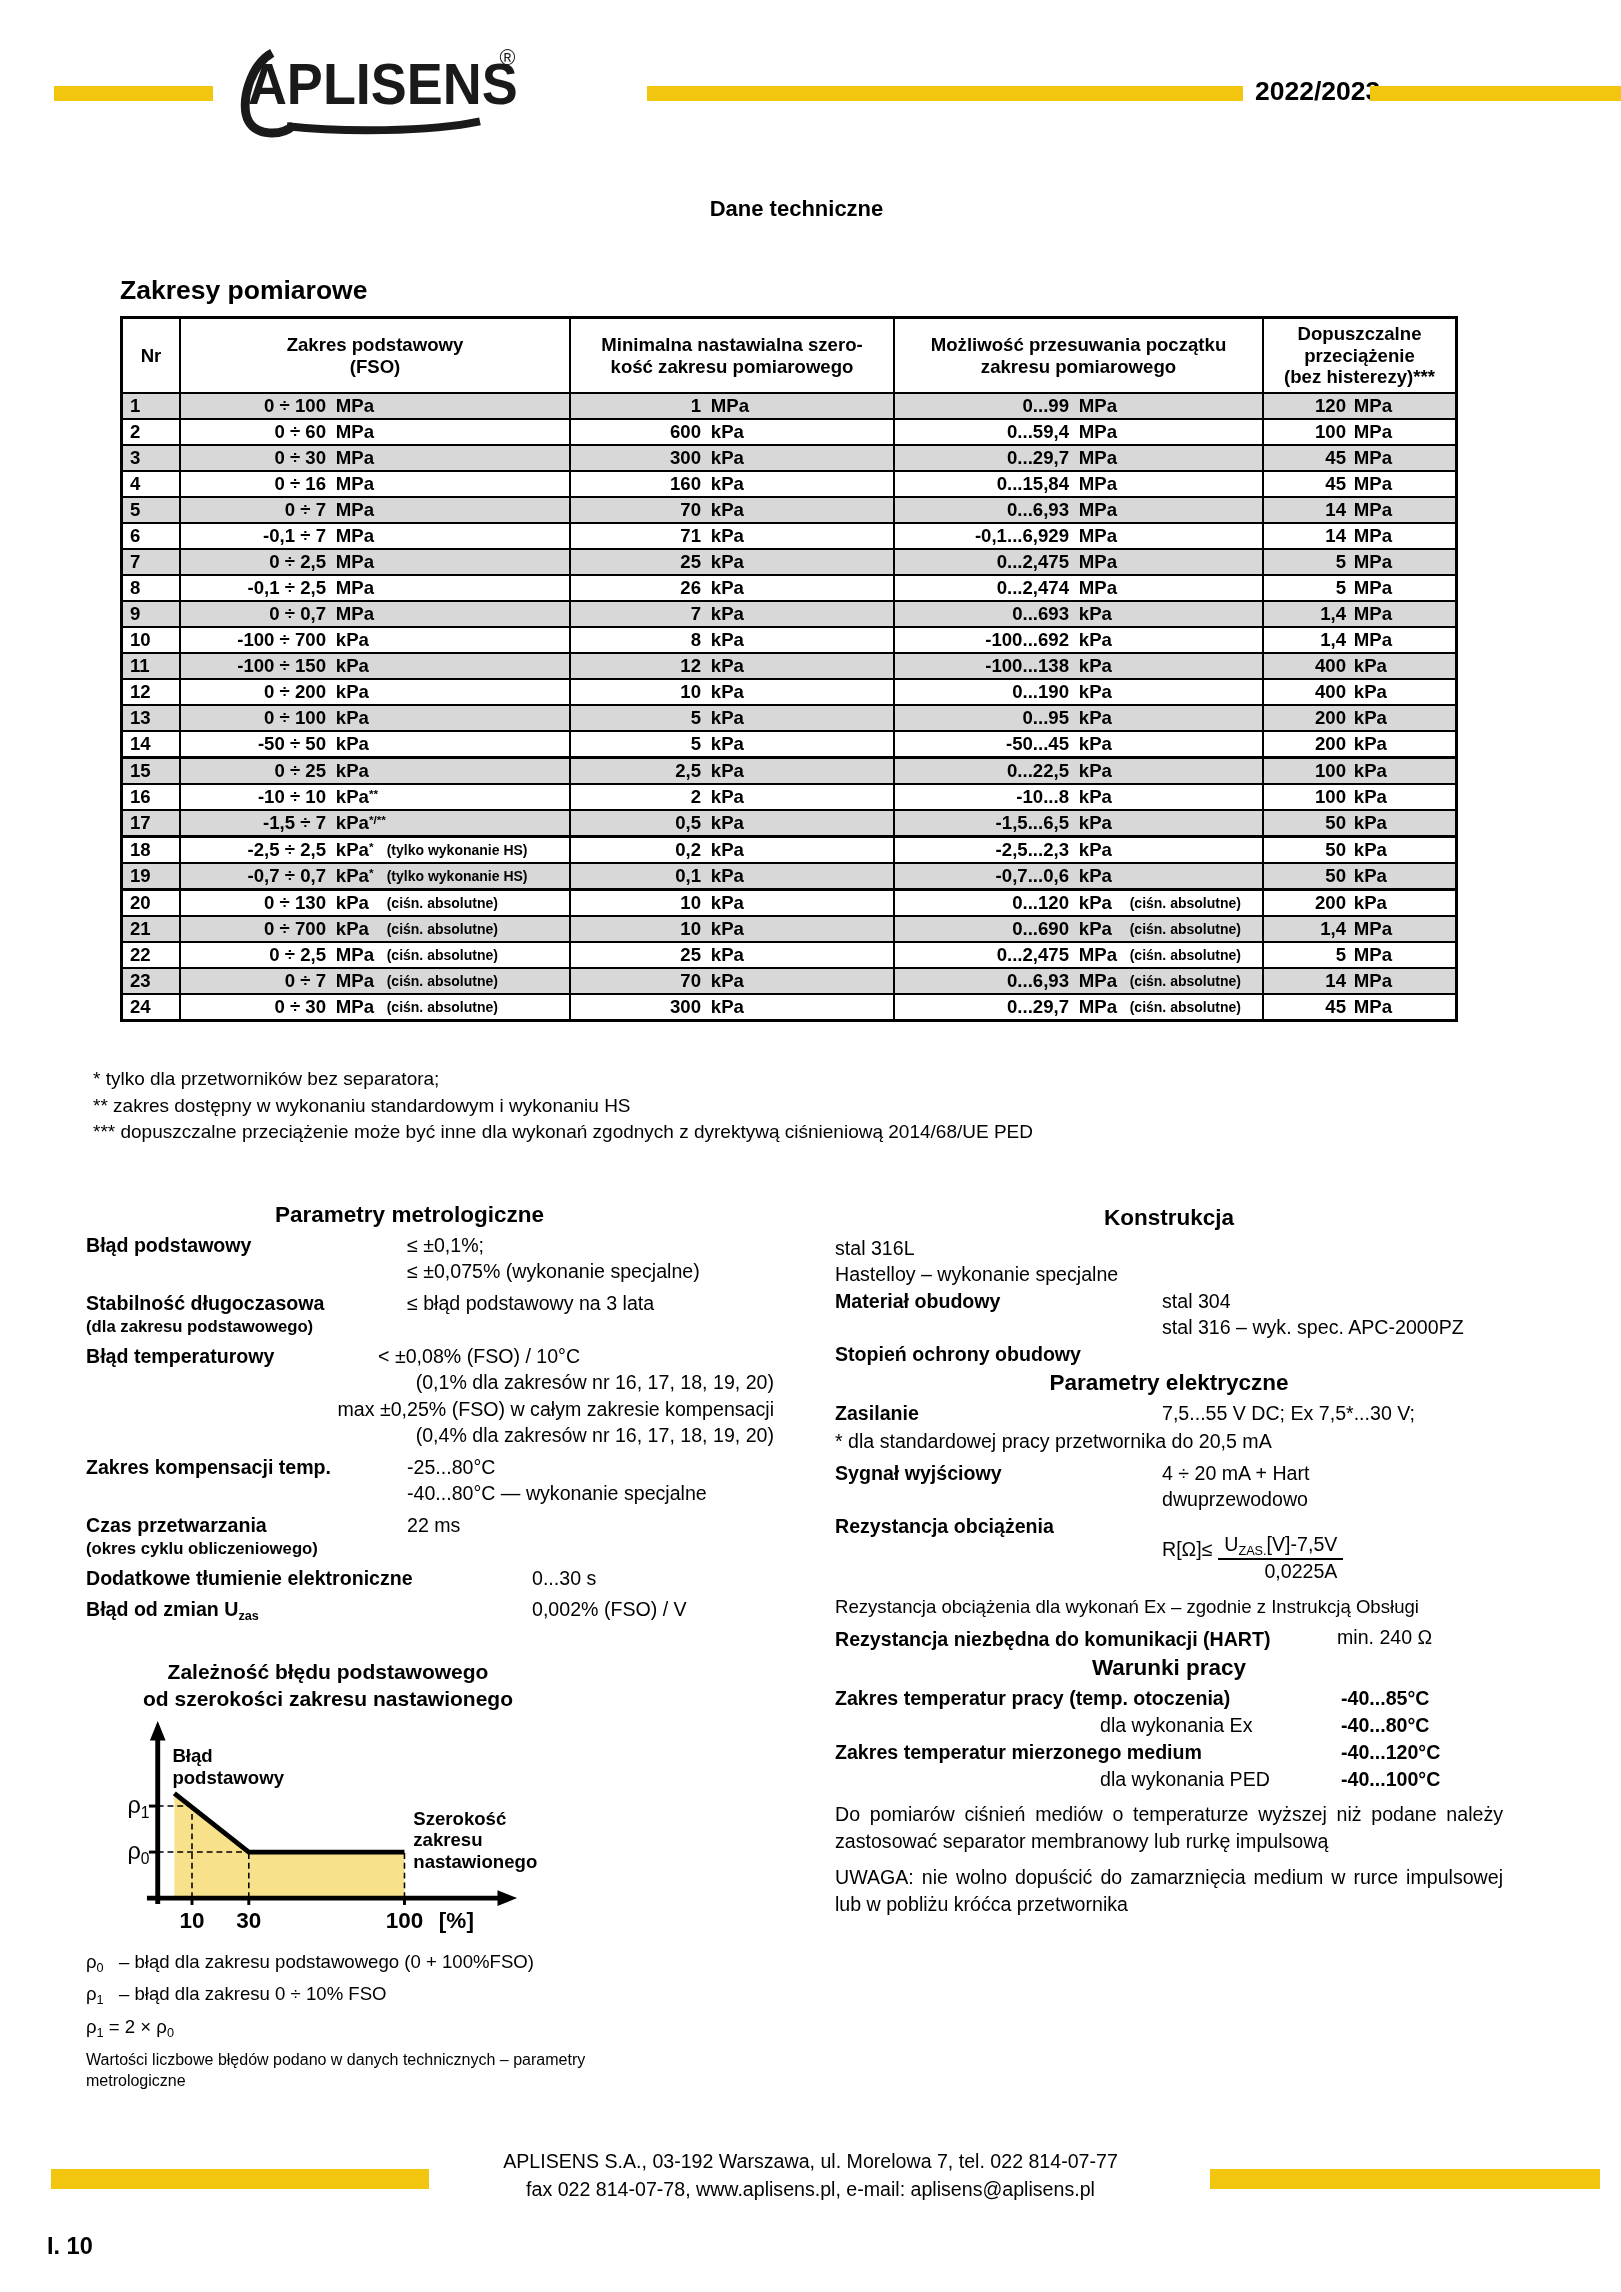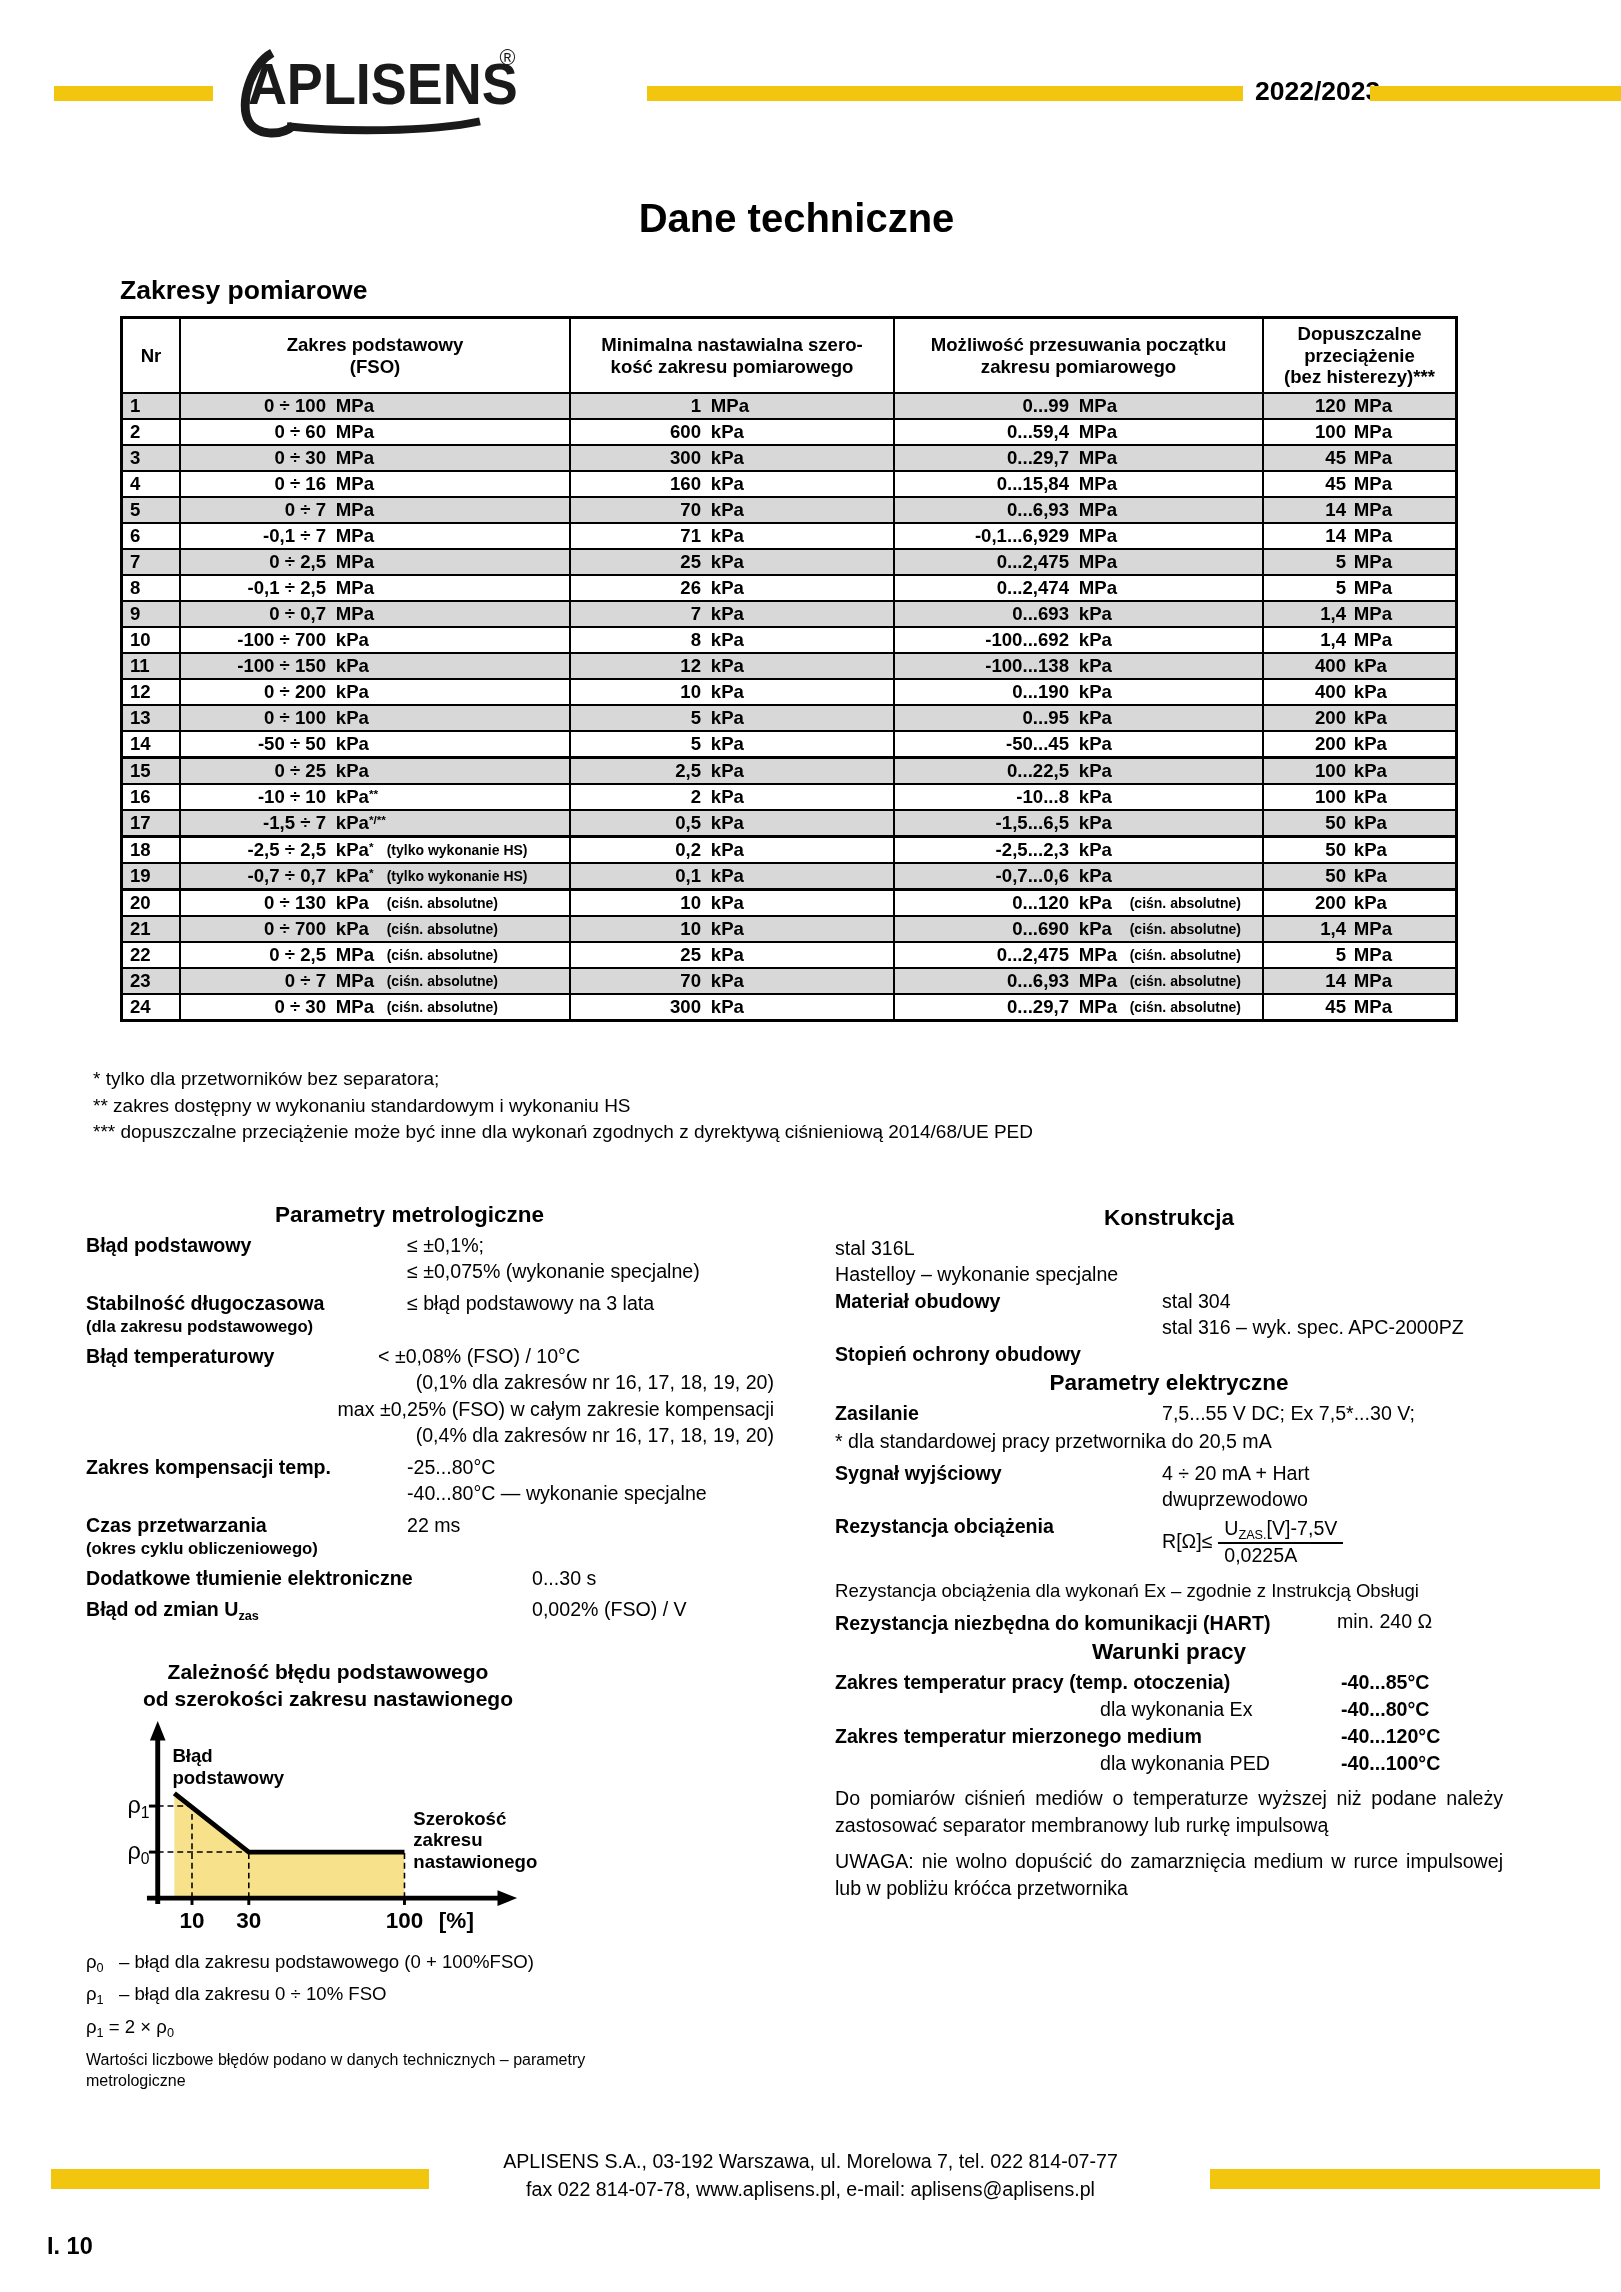--- a/index.html
+++ b/index.html
@@ -3,21 +3,21 @@
 <meta charset="utf-8">
 <style>
   html,body{margin:0;padding:0;background:#888;}
   .page{position:relative;width:1621px;height:2293px;background:#fff;
         font-family:"Liberation Sans","DejaVu Sans",sans-serif;color:#000;overflow:hidden;}
   
   .hbar{position:absolute;height:14.7px;background:var(--yellow);}
   .logo-wrap{position:absolute;left:233px;top:35px;width:294px;height:108px;}
   .year{position:absolute;left:1255px;top:76px;font-size:26.5px;font-weight:bold;}
   
-  .doc-title{position:absolute;left:120px;top:196px;width:1353px;text-align:center;font-size:40px;font-weight:bold;}
+  .doc-title{position:absolute;left:120px;top:196px;width:1353px;text-align:center;font-size:22px;font-weight:bold;}
   .tbl-title{position:absolute;left:120px;top:275px;width:1353px;text-align:left;font-size:26.5px;font-weight:bold;}
   
   table.ranges{position:absolute;left:120px;top:316px;border-collapse:collapse;table-layout:fixed;
                font-size:18.6px;font-weight:bold;}
   table.ranges,.ranges th,.ranges td{border:2px solid #000;}
   table.ranges{border:3.9px solid #000;}
   .ranges th,.ranges td{border-left-width:2.9px;border-right-width:2.9px;padding:0;}
   .ranges th{height:73px;text-align:center;vertical-align:middle;font-size:18.6px;line-height:1.15;white-space:pre-line;font-weight:bold;}
   .ranges td{height:24px;vertical-align:middle;}
   .ranges tr.shade td{background:#d8d8d8;}
@@ -57,21 +57,21 @@
   .fig-notes{position:absolute;left:86px;top:1949px;width:549px;font-size:18.6px;line-height:27.4px;}
   .fig-notes .ln .sym{display:inline-block;width:33px;}
   .fig-notes .small{font-size:16px;line-height:20.6px;margin-top:3.9px;}
   
   .rcol{position:absolute;left:835px;top:1202px;width:668px;font-size:19.6px;}
   .r-item{display:grid;grid-template-columns:327px auto;}
   .r-label{font-weight:bold;line-height:26.5px;}
   .rcol .sec-title{margin:2.9px 0 3.9px 0;}
   .e-note{line-height:26.5px;margin:1px 0 5.9px 0;}
   .formula{display:flex;align-items:center;line-height:normal;margin:3.9px 0 9.8px 0;}
-  .frac{display:inline-block;text-align:left;margin-left:5.9px;}
+  .frac{display:inline-block;text-align:right;margin-left:5.9px;margin-top:16px;}
   .frac .den{border-top:2px solid #000;padding:0 5.9px;}
   .frac .numr{padding:0 5.9px;}
   .hart{display:grid;grid-template-columns:502px auto;margin:5.9px 0 2px 0;}
   .hart .r-label{white-space:nowrap;}
   .warn-row{display:grid;grid-template-columns:506px auto;line-height:27px;}
   .warn-row .w-label{font-weight:bold;}
   .warn-row.indent .w-label{font-weight:normal;padding-left:265px;}
   .warn-row .w-val{font-weight:bold;}
   .para{text-align:justify;line-height:27.4px;margin-top:7.8px;}
   

